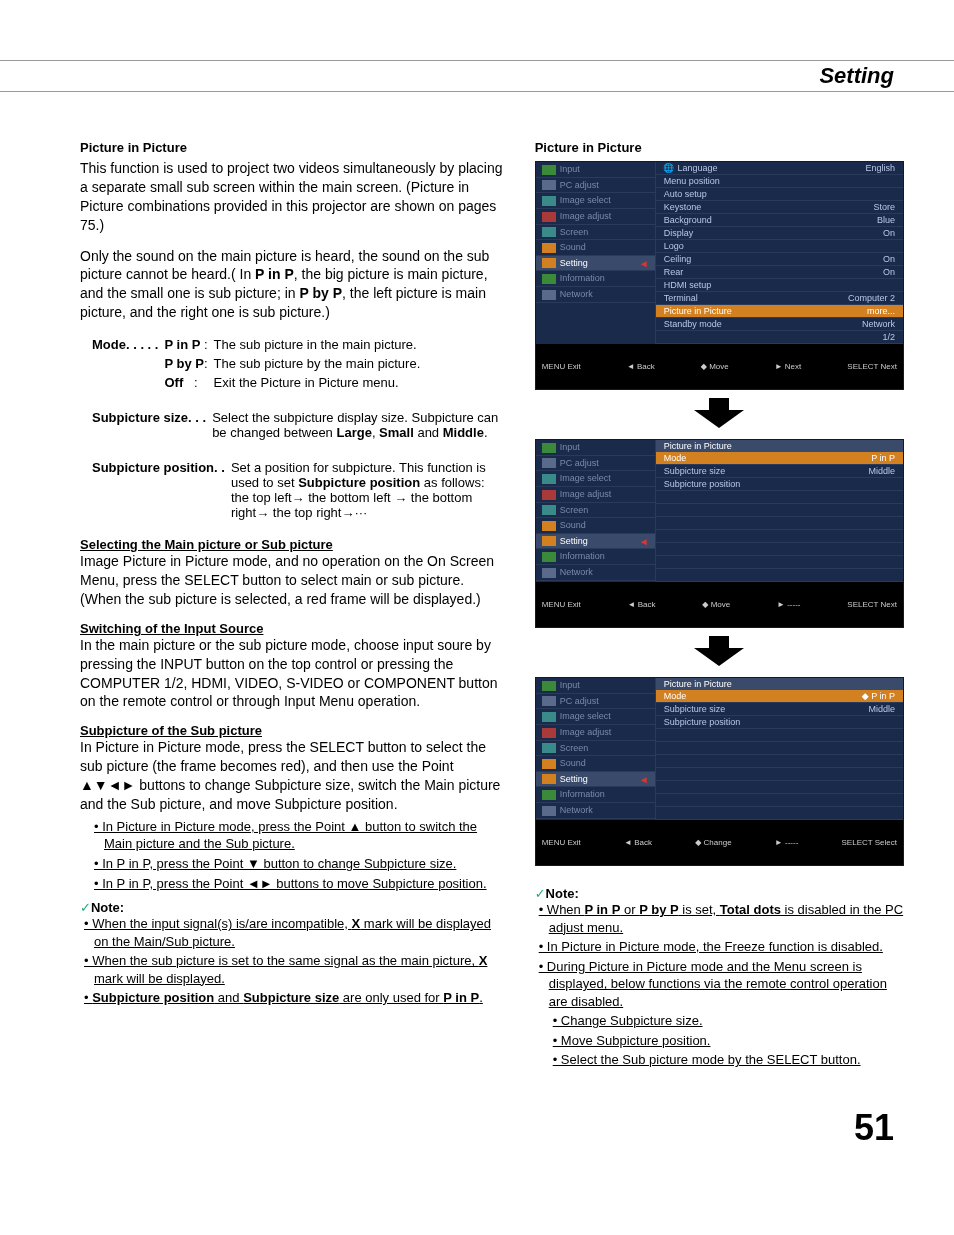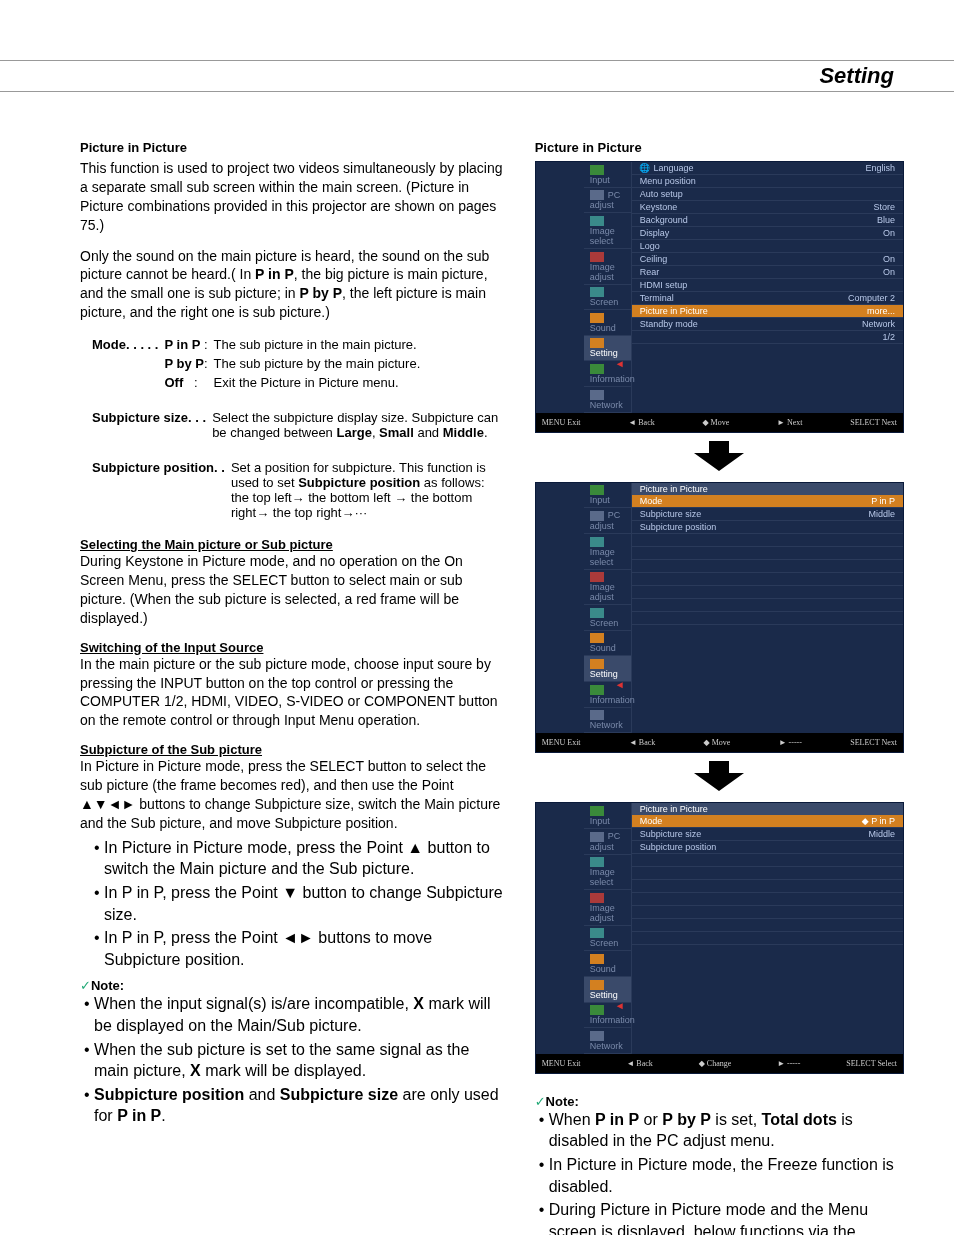--- a/index.html
+++ b/index.html
@@ -11,33 +11,33 @@
   .right-col { flex: 1; }
   .subheading { font-weight: bold; font-size: 13px; margin-bottom: 4px; }
   .body-text { font-size: 14px; line-height: 1.35; margin-bottom: 12px; }
   .modes-table { margin-left: 10px; margin-bottom: 14px; font-size: 13px; }
   .modes-table td { vertical-align: top; padding: 1px 4px 1px 0; }
   .modes-table .label { font-weight: bold; white-space: nowrap; text-align: right; }
   .underline { text-decoration: underline; font-weight: bold; }
   .note-head { font-weight: bold; }
   .check { color: #2a7; }
   .bullet-list { margin-left: 14px; margin-bottom: 8px; }
-  .bullet-list .item { font-size: 16px; line-height: 1.35; margin-bottom: 2px; text-indent: -10px; padding-left: 10px; }
+  .bullet-list .item { font-size: 13px; line-height: 1.35; margin-bottom: 2px; text-indent: -10px; padding-left: 10px; text-decoration: underline; }
   .page-num { font-size: 36px; font-weight: bold; text-align: right; margin-top: 30px; padding-right: 10px; }
   .osd { background: #1a2a4a; color: #b8c8e8; font-size: 10px; margin-bottom: 6px; border: 1px solid #0a1a3a; }
-  .osd .sidebar { width: 96px; background: #1a2a4a; border-right: 1px solid #2a3a5a; padding-left: 48px; }
+  .osd .sidebar { width: 120px; background: #1a2a4a; border-right: 1px solid #2a3a5a; }
   .osd-row { display: flex; }
   .osd .side-item { padding: 2px 6px; border-bottom: 1px solid #2a3a5a; font-size: 9px; color: #7a8aaa; position: relative; }
   .osd .side-item.active { background: #3a4a6a; color: #fff; }
   .osd .side-item .ic { display: inline-block; width: 14px; height: 10px; margin-right: 4px; vertical-align: middle; }
   .osd .main { flex: 1; background: #1a2a4a; font-size: 9px; }
   .osd .main-row { display: flex; justify-content: space-between; padding: 1px 8px; border-bottom: 1px solid #2a3a5a; }
   .osd .main-row.hl { background: #d38020; color: #fff; }
   .osd .main-title { background: #3a4a6a; color: #fff; padding: 1px 8px; font-size: 9px; }
-  .osd .footer { display: flex; justify-content: space-between; padding: 5px 6px; background: #000; font-size: 8px; color: #ccc; font-family: Liberation Serif, serif; }
+  .osd .footer { display: flex; justify-content: space-between; padding: 18px 6px; background: #000; font-size: 8px; color: #ccc; }
   .osd .footer span { white-space: nowrap; }
   .ic-green { background: #3a8a3a; }
   .ic-gray { background: #5a6a8a; }
   .ic-red { background: #aa3a3a; }
   .ic-teal { background: #3a8a8a; }
   .ic-orange { background: #d38020; }
   .caret { color: #d33; font-size: 10px; }
   .arrow-down { text-align: center; margin: 8px 0; }
   .arrow-down svg { width: 60px; height: 30px; }
   .right-heading { font-weight: bold; font-size: 13px; margin-bottom: 6px; }
@@ -96,21 +96,21 @@
           <td class="label" style="vertical-align:top"><span>Subpicture position</span><span>. .</span></td>
           <td>
             <span>Set a position for subpicture. This function is used to set </span><b>Subpicture position</b><span> as follows:</span><br>
             <span>the top left→ the bottom left → the bottom right→ the top right→···</span>
           </td>
         </tr>
       </tbody>
         </table>
 
       <div class="underline">Selecting the Main picture or Sub picture</div>
-      <div class="body-text">During Keystone in Picture mode, and no operation on the On Screen Menu, press the SELECT button to select main or sub picture. (When the sub picture is selected,  a red frame will be displayed.)</div>
+      <div class="body-text">Image Picture in Picture mode, and no operation on the On Screen Menu, press the SELECT button to select main or sub picture. (When the sub picture is selected,  a red frame will be displayed.)</div>
 
       <div class="underline">Switching of the Input Source</div>
       <div class="body-text">In the main picture or the sub picture mode, choose input soure by pressing the INPUT button on the top control or pressing the COMPUTER 1/2, HDMI, VIDEO, S-VIDEO or COMPONENT button on the remote control or through Input Menu operation.</div>
 
       <div class="underline">Subpicture of the Sub picture</div>
       <div class="body-text" style="margin-bottom:4px">In Picture in Picture mode, press the SELECT button to select the sub picture (the frame becomes red), and then use the Point ▲▼◄► buttons to change Subpicture size, switch the Main picture and the Sub picture, and move Subpicture position.</div>
       <div class="bullet-list">
         <div class="item">• In Picture in Picture mode, press the Point ▲ button to switch the Main picture and the Sub picture.</div>
         <div class="item">• In P in P,  press the Point ▼ button to change Subpicture size.</div>
         <div class="item">• In P in P,  press the Point ◄► buttons to move Subpicture position.</div>

